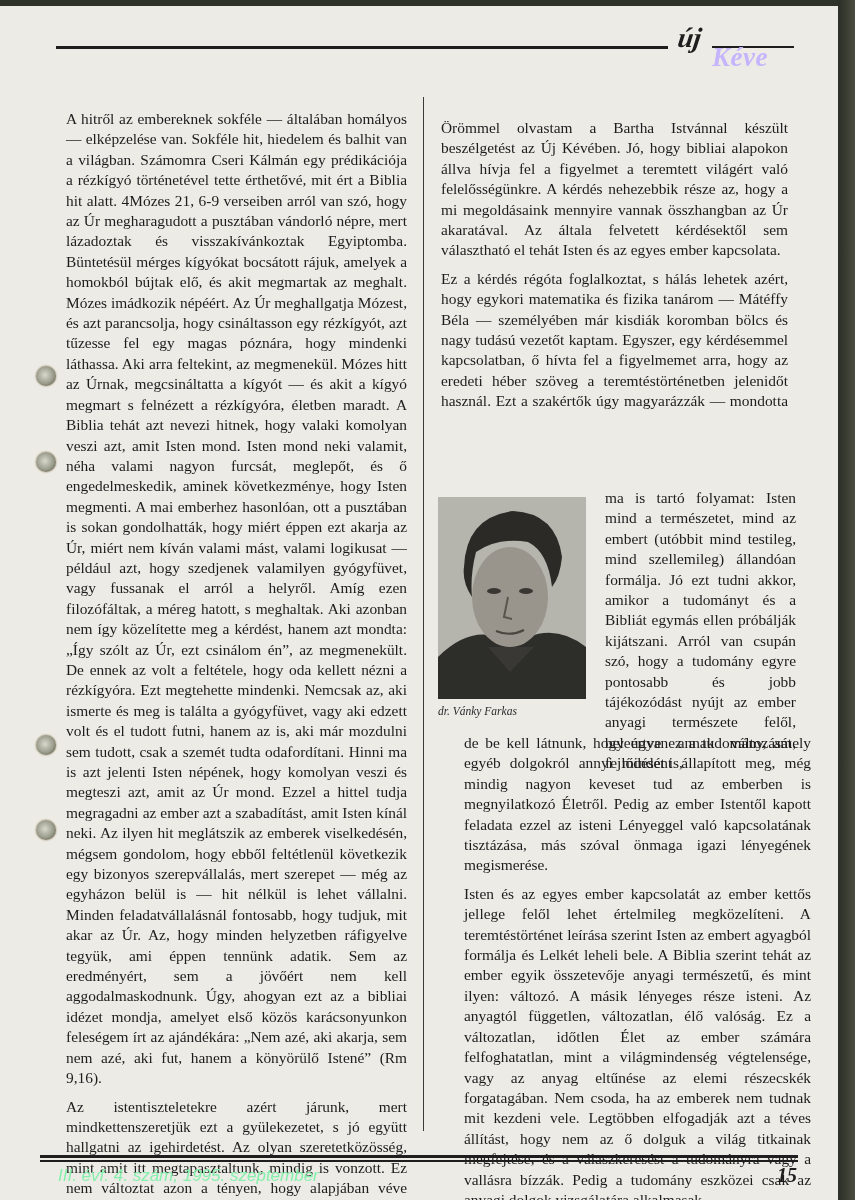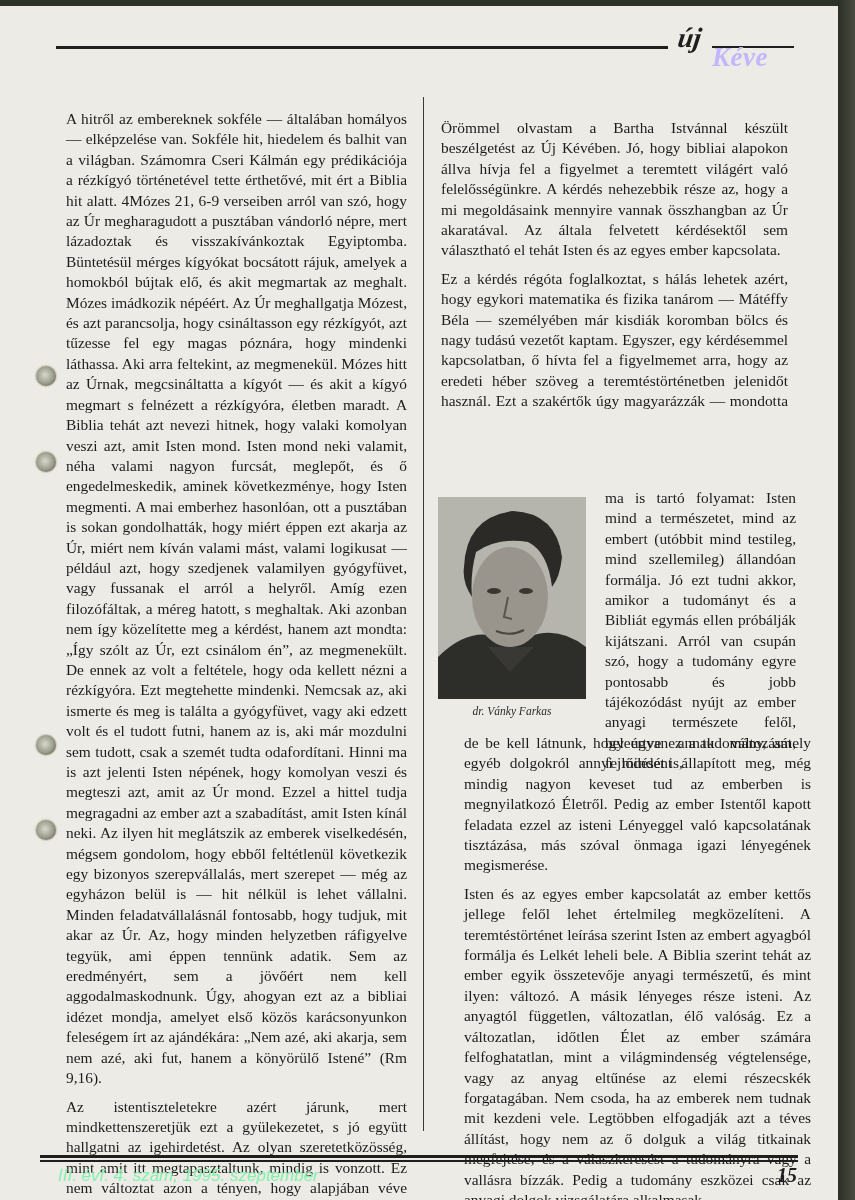--- a/index.html
+++ b/index.html
@@ -50,21 +50,21 @@
   .divider {
     position:absolute; left:423px; top:97px; width:1px; height:1034px; background:#3a3a3a;
   }
 
   
   .photo-wrap {
     position:absolute; left:438px; top:497px; width:148px; height:202px;
     background:#b9b8b2; overflow:hidden;
   }
   .caption {
-    position:absolute; left:438px; top:705px; width:148px; text-align:center;
+    position:absolute; left:438px; top:705px; width:148px; 
     font-style:italic; font-size:11.5px; color:#2a2a2a;
   }
   .wrap-text { position:absolute; left:605px; width:191px; text-align:justify; font-size:15.4px; line-height:20.4px; }
 
   
   .hole {
     position:absolute; width:20px; height:20px; border-radius:50%;
     background:radial-gradient(circle at 45% 45%, #d8d8cc 0%, #9a9c8c 55%, #6b6a55 80%, #b79c62 100%);
     box-shadow:0 0 2px #8a7040;
   }

